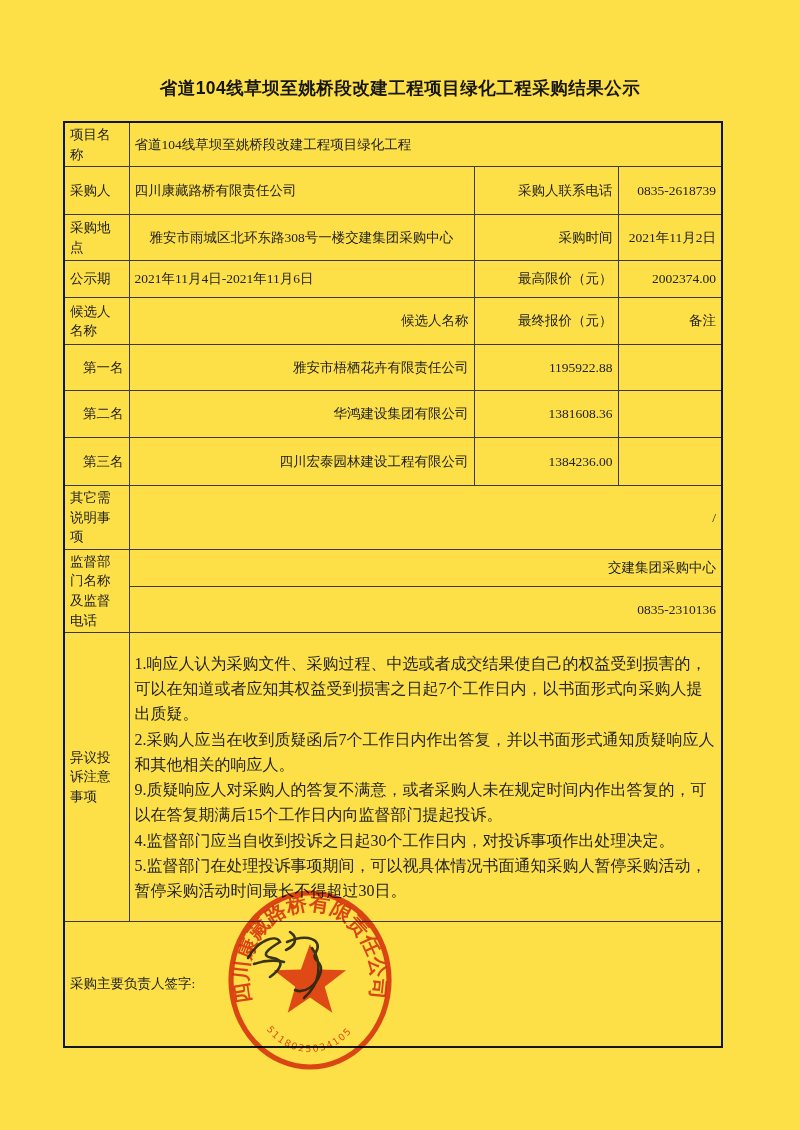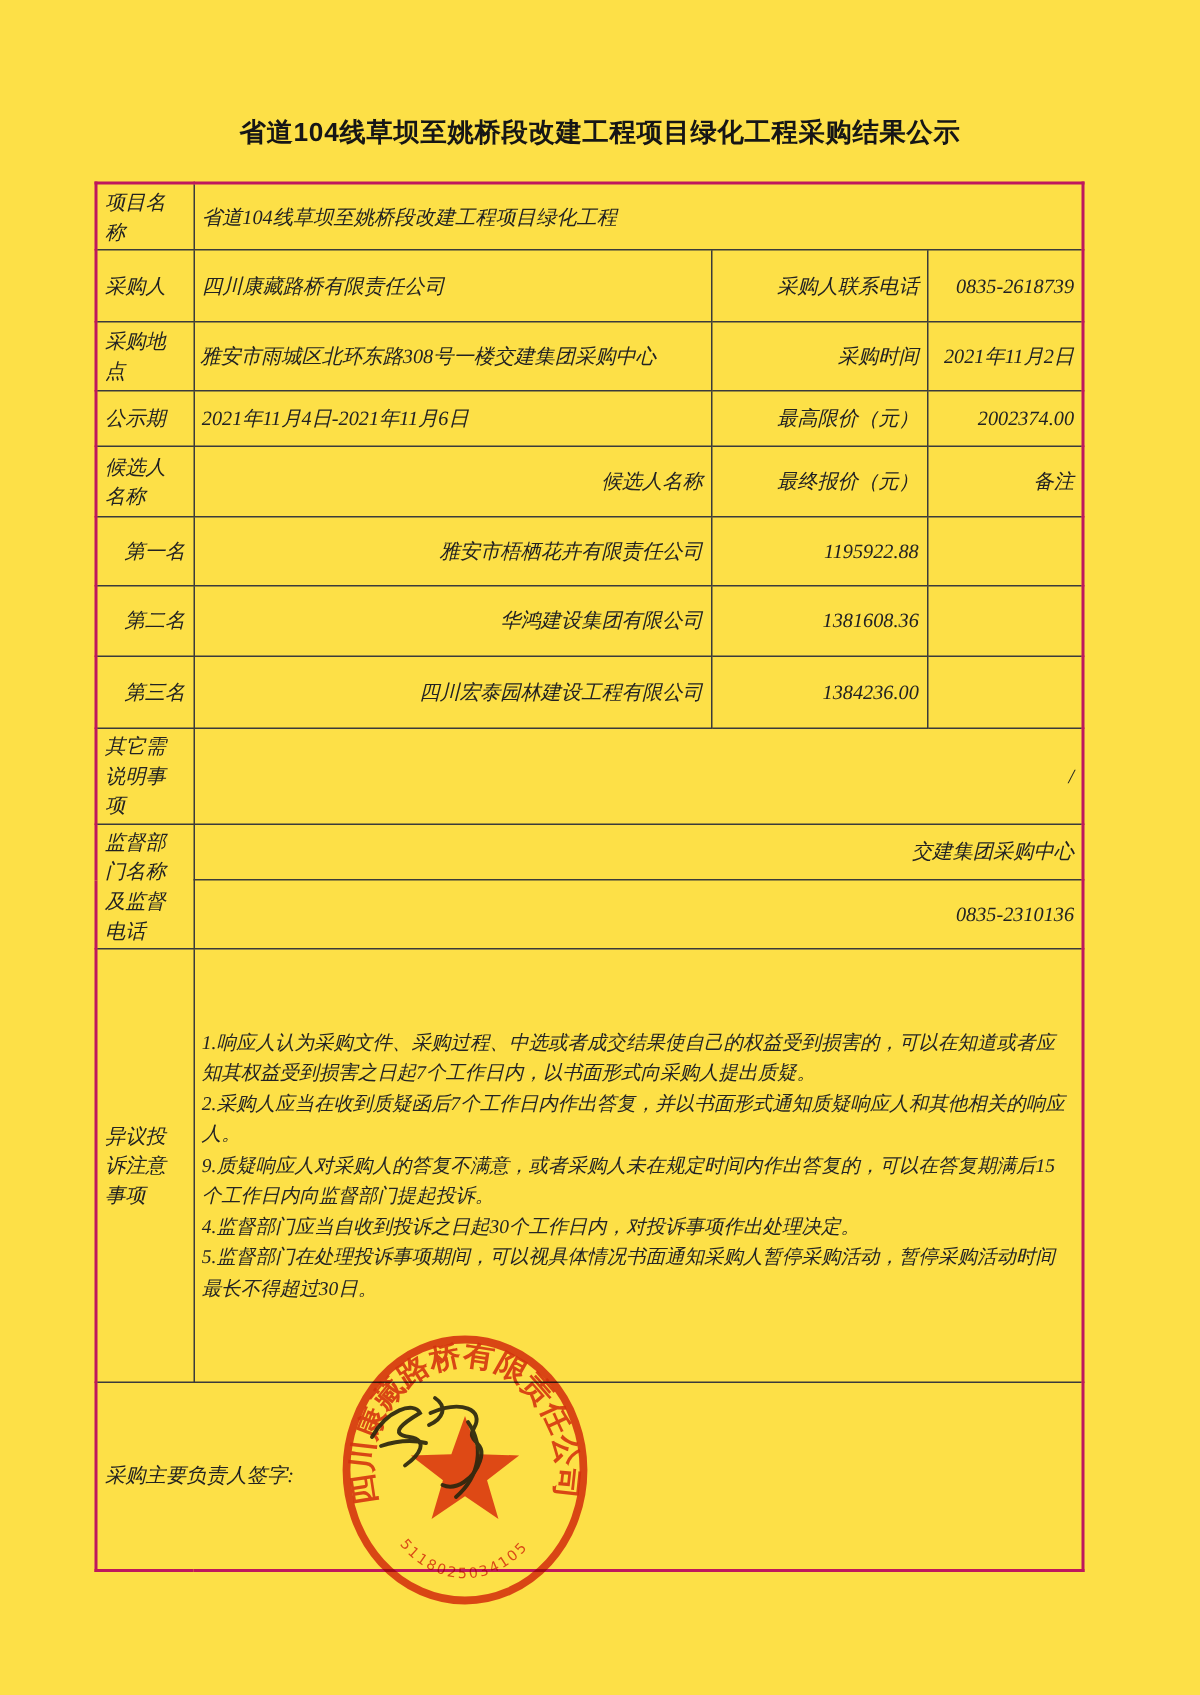--- a/index.html
+++ b/index.html
@@ -13,35 +13,34 @@
   }
   .doc-title {
     position:absolute; top:76px; left:0; width:100%;
     text-align:center; font-size:17.5px; font-weight:bold;
     letter-spacing:0.5px; color:#161616;
     font-family:"Liberation Sans","DejaVu Sans",sans-serif;
   }
   table.doc {
     position:absolute; left:63px; top:121px; width:658px;
     border-collapse:collapse; table-layout:fixed;
-    border:2px solid #be185d;
-    font-style:italic;
+    border:2px solid #0f172a;
   }
   table.doc td {
     border:1.5px solid #3b3b3b;
     font-size:13.5px; line-height:1.45;
     padding:2px 5px; vertical-align:middle;
     color:#222;
   }
   td.lab { text-align:left; padding-left:4px; padding-right:2px; }
   td.ctr { text-align:right; }
   td.val { text-align:left; padding-left:7px; }
   td.val-indent { text-align:left; padding-left:13px; }
   td.notice-cell { padding:6px 8px 6px 6px; }
-  .notice-item { font-size:13px; line-height:1.58; color:#242424; }
+  .notice-item { font-size:16px; line-height:1.58; color:#242424; }
   td.sign-cell { padding-left:8px; font-size:13.5px; }
   .seal {
     position:absolute; left:224px; top:886px; width:172px; height:188px;
     mix-blend-mode:multiply; pointer-events:none;
   }
 </style>
 </head>
 <body>
 
 <div class="page">
@@ -61,21 +60,21 @@
         <td class="val" colspan="3">省道104线草坝至姚桥段改建工程项目绿化工程</td>
       </tr>
       <tr style="height:48px">
         <td class="lab">采购人</td>
         <td class="val">四川康藏路桥有限责任公司</td>
         <td class="ctr">采购人联系电话</td>
         <td class="ctr">0835-2618739</td>
       </tr>
       <tr style="height:46px">
         <td class="lab">采购地点</td>
-        <td class="val" style="padding-left:4px">雅安市雨城区北环东路308号一楼交建集团采购中心</td>
+        <td class="val" style="padding-left:20px">雅安市雨城区北环东路308号一楼交建集团采购中心</td>
         <td class="ctr">采购时间</td>
         <td class="ctr">2021年11月2日</td>
       </tr>
       <tr style="height:37px">
         <td class="lab">公示期</td>
         <td class="val-indent">2021年11月4日-2021年11月6日</td>
         <td class="ctr">最高限价（元）</td>
         <td class="ctr">2002374.00</td>
       </tr>
       <tr style="height:47px">

